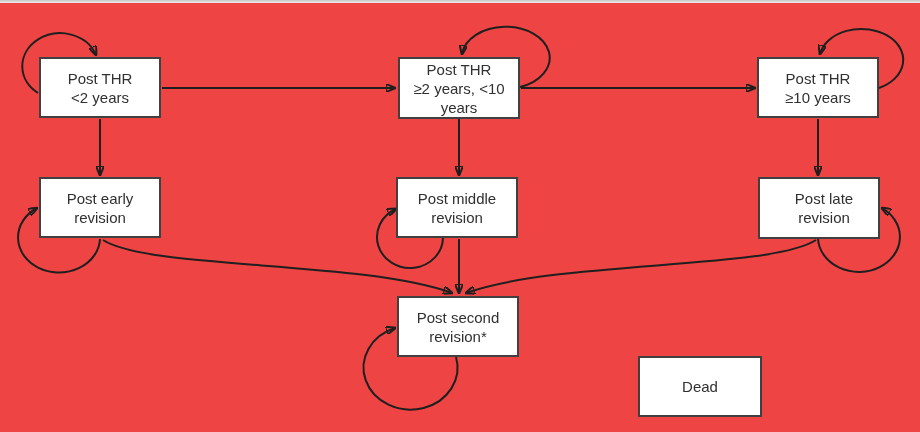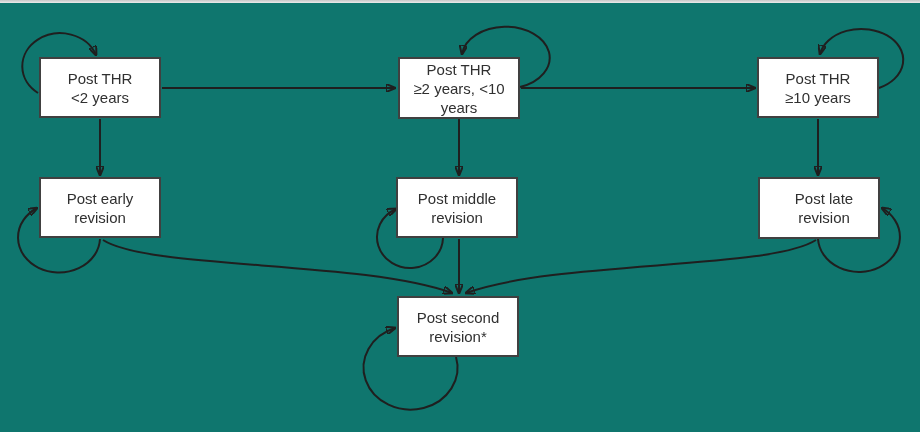--- a/index.html
+++ b/index.html
@@ -1,20 +1,20 @@
 <!DOCTYPE html>
 <html><head>
 <meta charset="utf-8">
 <style>
   html, body { margin: 0; padding: 0; background: #ffffff; }
   .stage {
     position: relative;
     width: 920px;
     height: 432px;
-    background: #0f766e;
+    background: #ef4444;
     overflow: hidden;
     font-family: "Liberation Sans", sans-serif;
   }
   .scan-edge {
     position: absolute;
     top: 0; left: 0; right: 0;
     height: 3px;
     background: linear-gradient(to bottom, #c6c6c6, #ececec);
   }
   .edges {
@@ -93,14 +93,15 @@
   <div class="node b3">Post THR
 ≥10 years</div>
   <div class="node b4">Post early
 revision</div>
   <div class="node b5">Post middle
 revision</div>
   <div class="node b6">Post late
 revision</div>
   <div class="node b7">Post second
 revision*</div>
+  <div class="node b8">Dead</div>
 
 </div>
 
 </body></html>

